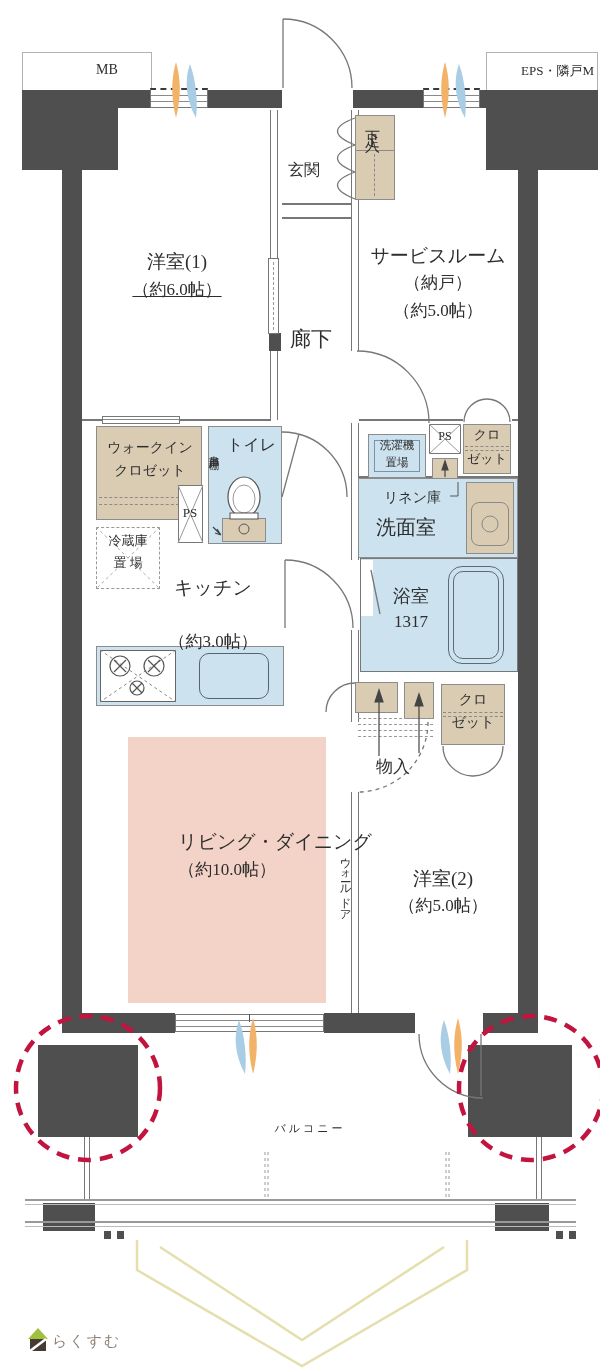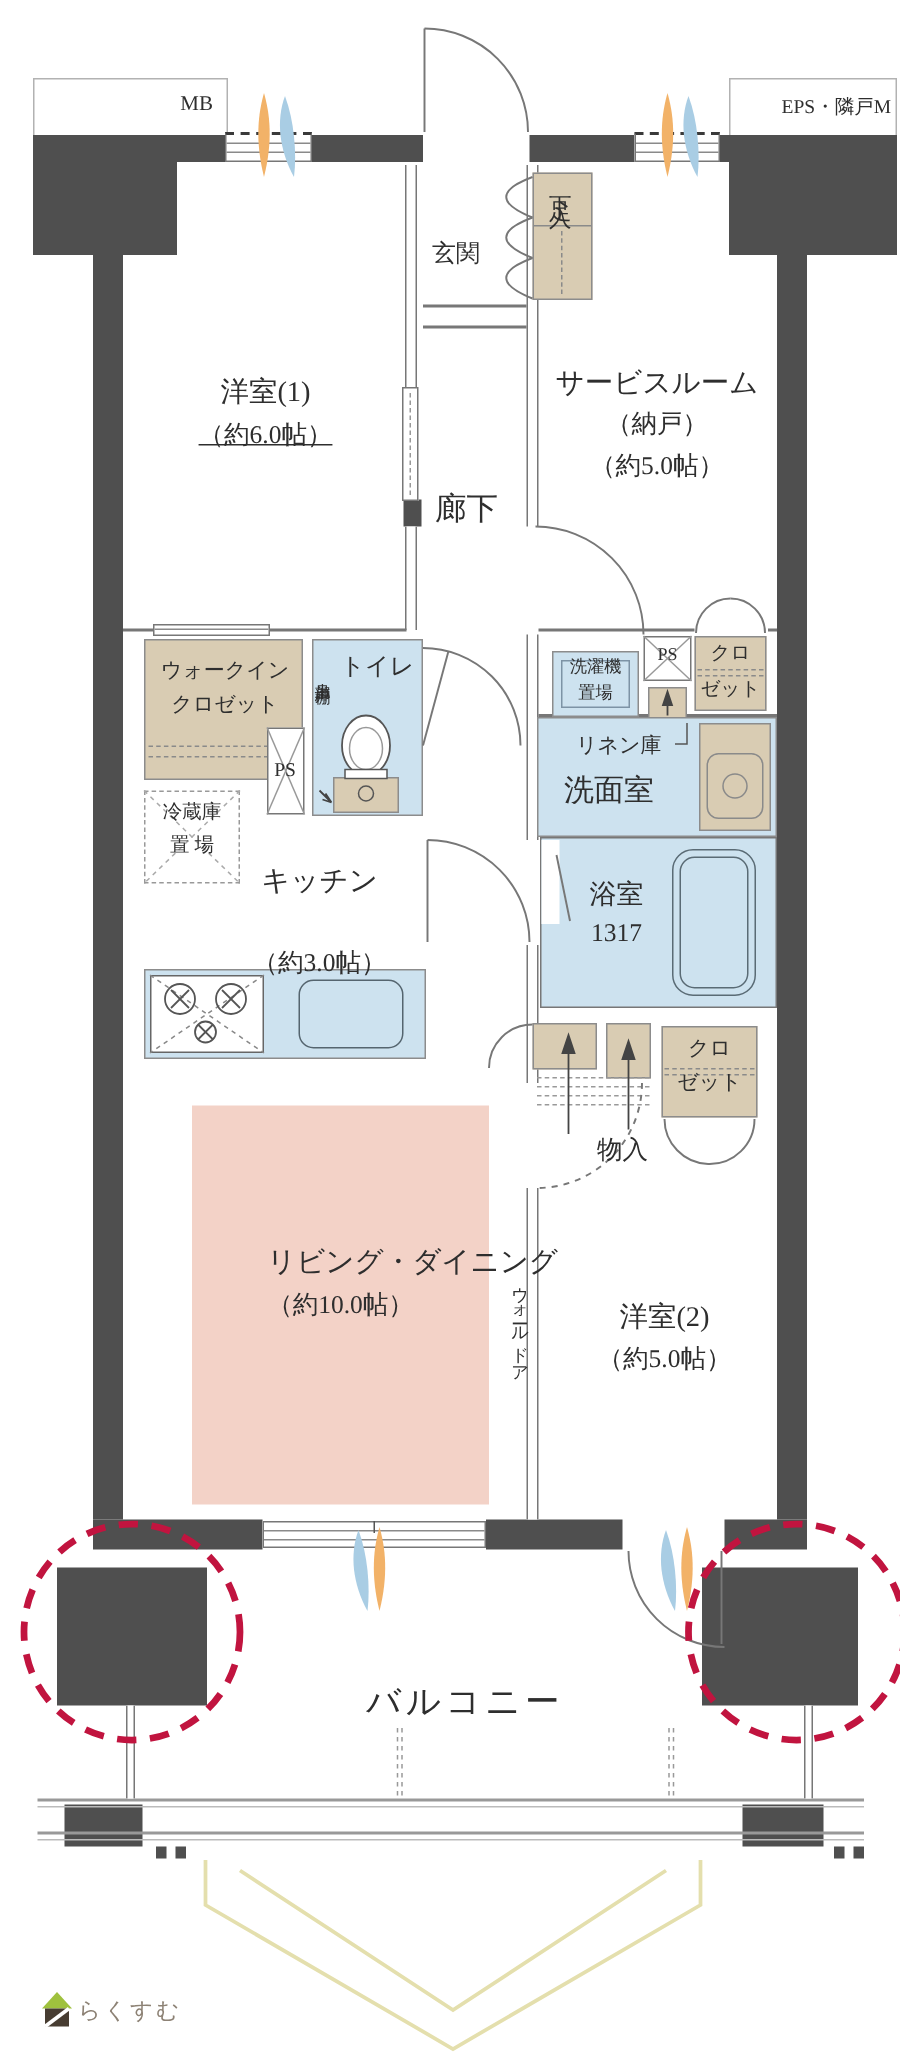--- a/index.html
+++ b/index.html
@@ -19,21 +19,21 @@
   .winbox{position:absolute;background:#fff;border:1px solid #777;border-top:2px dashed #3a3a3a;box-sizing:border-box;}
   .wline{position:absolute;background:#8a8a8a;height:1px;}
   svg{position:absolute;left:0;top:0;}
 </style>
 </head>
 <body>
 
 <div id="stage">
 
   <div class="obox" style="left:22px;top:52px;width:130px;height:56px;"></div>
-  <div class="lbl" style="left:96px;top:62px;width:46px;font-size:14px;text-align:right;">MB</div>
+  <div class="lbl" style="left:96px;top:62px;width:46px;font-size:14px;">MB</div>
   <div class="obox" style="left:486px;top:52px;width:112px;height:56px;"></div>
   <div class="lbl" style="left:492px;top:64px;width:102px;font-size:13px;text-align:right;">EPS・隣戸M</div>
 
   <div class="wall" style="left:22px;top:90px;width:128px;height:18px;"></div>
   <div class="wall" style="left:208px;top:90px;width:74px;height:18px;"></div>
   <div class="wall" style="left:353px;top:90px;width:70px;height:18px;"></div>
   <div class="wall" style="left:480px;top:90px;width:118px;height:18px;"></div>
   <div class="wall" style="left:22px;top:108px;width:96px;height:62px;"></div>
   <div class="wall" style="left:62px;top:170px;width:20px;height:843px;"></div>
   <div class="wall" style="left:486px;top:108px;width:112px;height:62px;"></div>
@@ -277,27 +277,27 @@
 
   <div class="lbl c" style="left:128px;top:534px;font-size:13px;">冷蔵庫</div>
   <div class="lbl c" style="left:128px;top:556px;font-size:13px;">置 場</div>
 
   <div class="lbl c" style="left:213px;top:578px;font-size:19px;">キッチン</div>
   <div class="lbl c" style="left:213px;top:633px;font-size:17px;text-align:center;">（約3.0帖）</div>
 
   <div class="lbl c" style="left:411px;top:587px;font-size:18px;">浴室</div>
   <div class="lbl c" style="left:411px;top:613px;font-size:17px;">1317</div>
 
-  <div class="lbl c" style="left:415px;top:758px;font-size:17px;">物入</div>
+  <div class="lbl c" style="left:393px;top:758px;font-size:17px;">物入</div>
   <div class="lbl c" style="left:473px;top:692px;font-size:14px;">クロ</div>
   <div class="lbl c" style="left:473px;top:715px;font-size:14px;">ゼット</div>
 
   <div class="lbl c" style="left:227px;top:832px;font-size:19px;margin-left:48px;">リビング・ダイニング</div>
   <div class="lbl c" style="left:227px;top:861px;font-size:17px;">（約10.0帖）</div>
   <div class="lbl vert" style="left:339px;top:850px;font-size:11.5px;">ウォールドア</div>
 
   <div class="lbl c" style="left:443px;top:869px;font-size:19px;">洋室(2)</div>
   <div class="lbl c" style="left:443px;top:897px;font-size:17px;">（約5.0帖）</div>
 
-  <div class="lbl c" style="left:310px;top:1122px;font-size:23px;letter-spacing:3px;text-align:center;">バルコニー</div>
+  <div class="lbl c" style="left:310px;top:1122px;font-size:11px;letter-spacing:3px;text-align:center;">バルコニー</div>
 
   <div class="lbl" style="left:52px;top:1333px;font-size:15px;color:#8d8275;letter-spacing:2px;">らくすむ</div>
 </div>
 
 </body></html>

